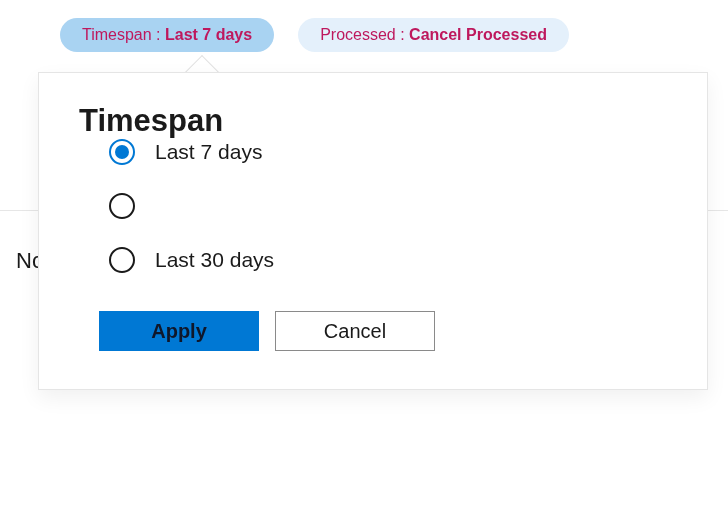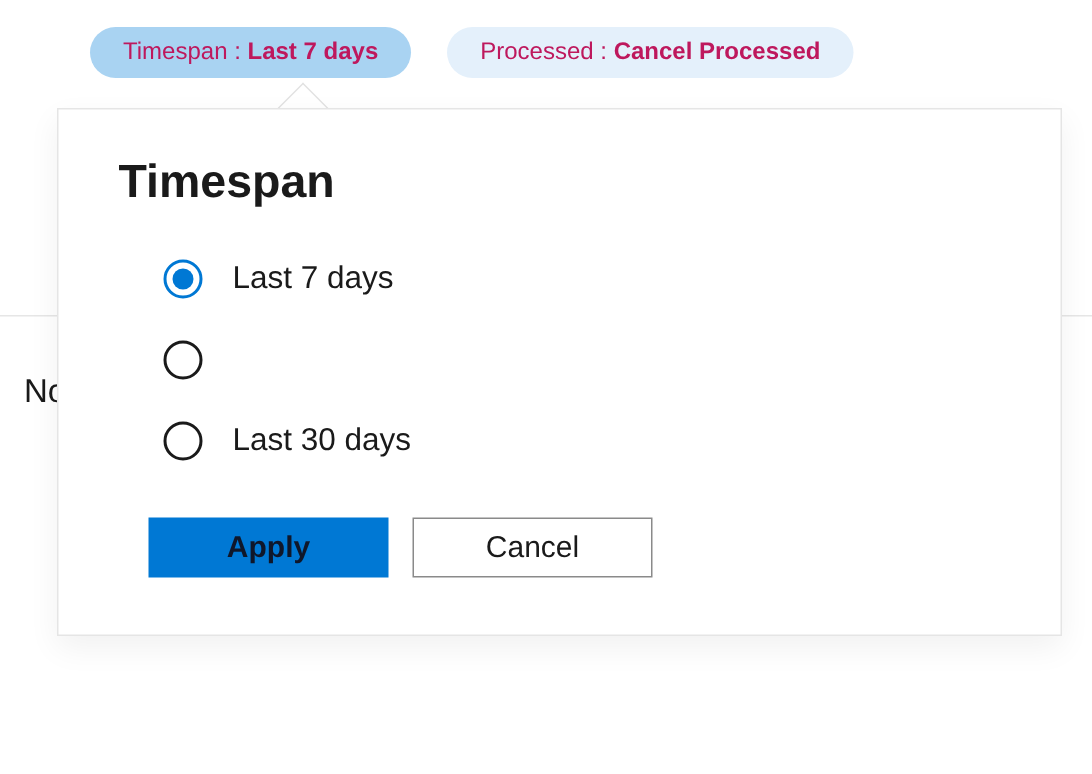--- a/index.html
+++ b/index.html
@@ -75,21 +75,20 @@
       width: 670px;
       background: #ffffff;
       border: 1px solid #e5e5e5;
       box-shadow: 0 8px 20px rgba(0,0,0,0.06);
       padding: 30px 40px 38px 40px;
     }
     .popover-title {
       font-size: 31px;
       font-weight: 700;
       color: #1a1a1a;
-      margin-bottom: 34px;
     }
     .radio-group {
       display: flex;
       flex-direction: column;
       gap: 28px;
       margin-bottom: 38px;
       padding-left: 30px;
     }
     .radio-option {
       display: flex;

